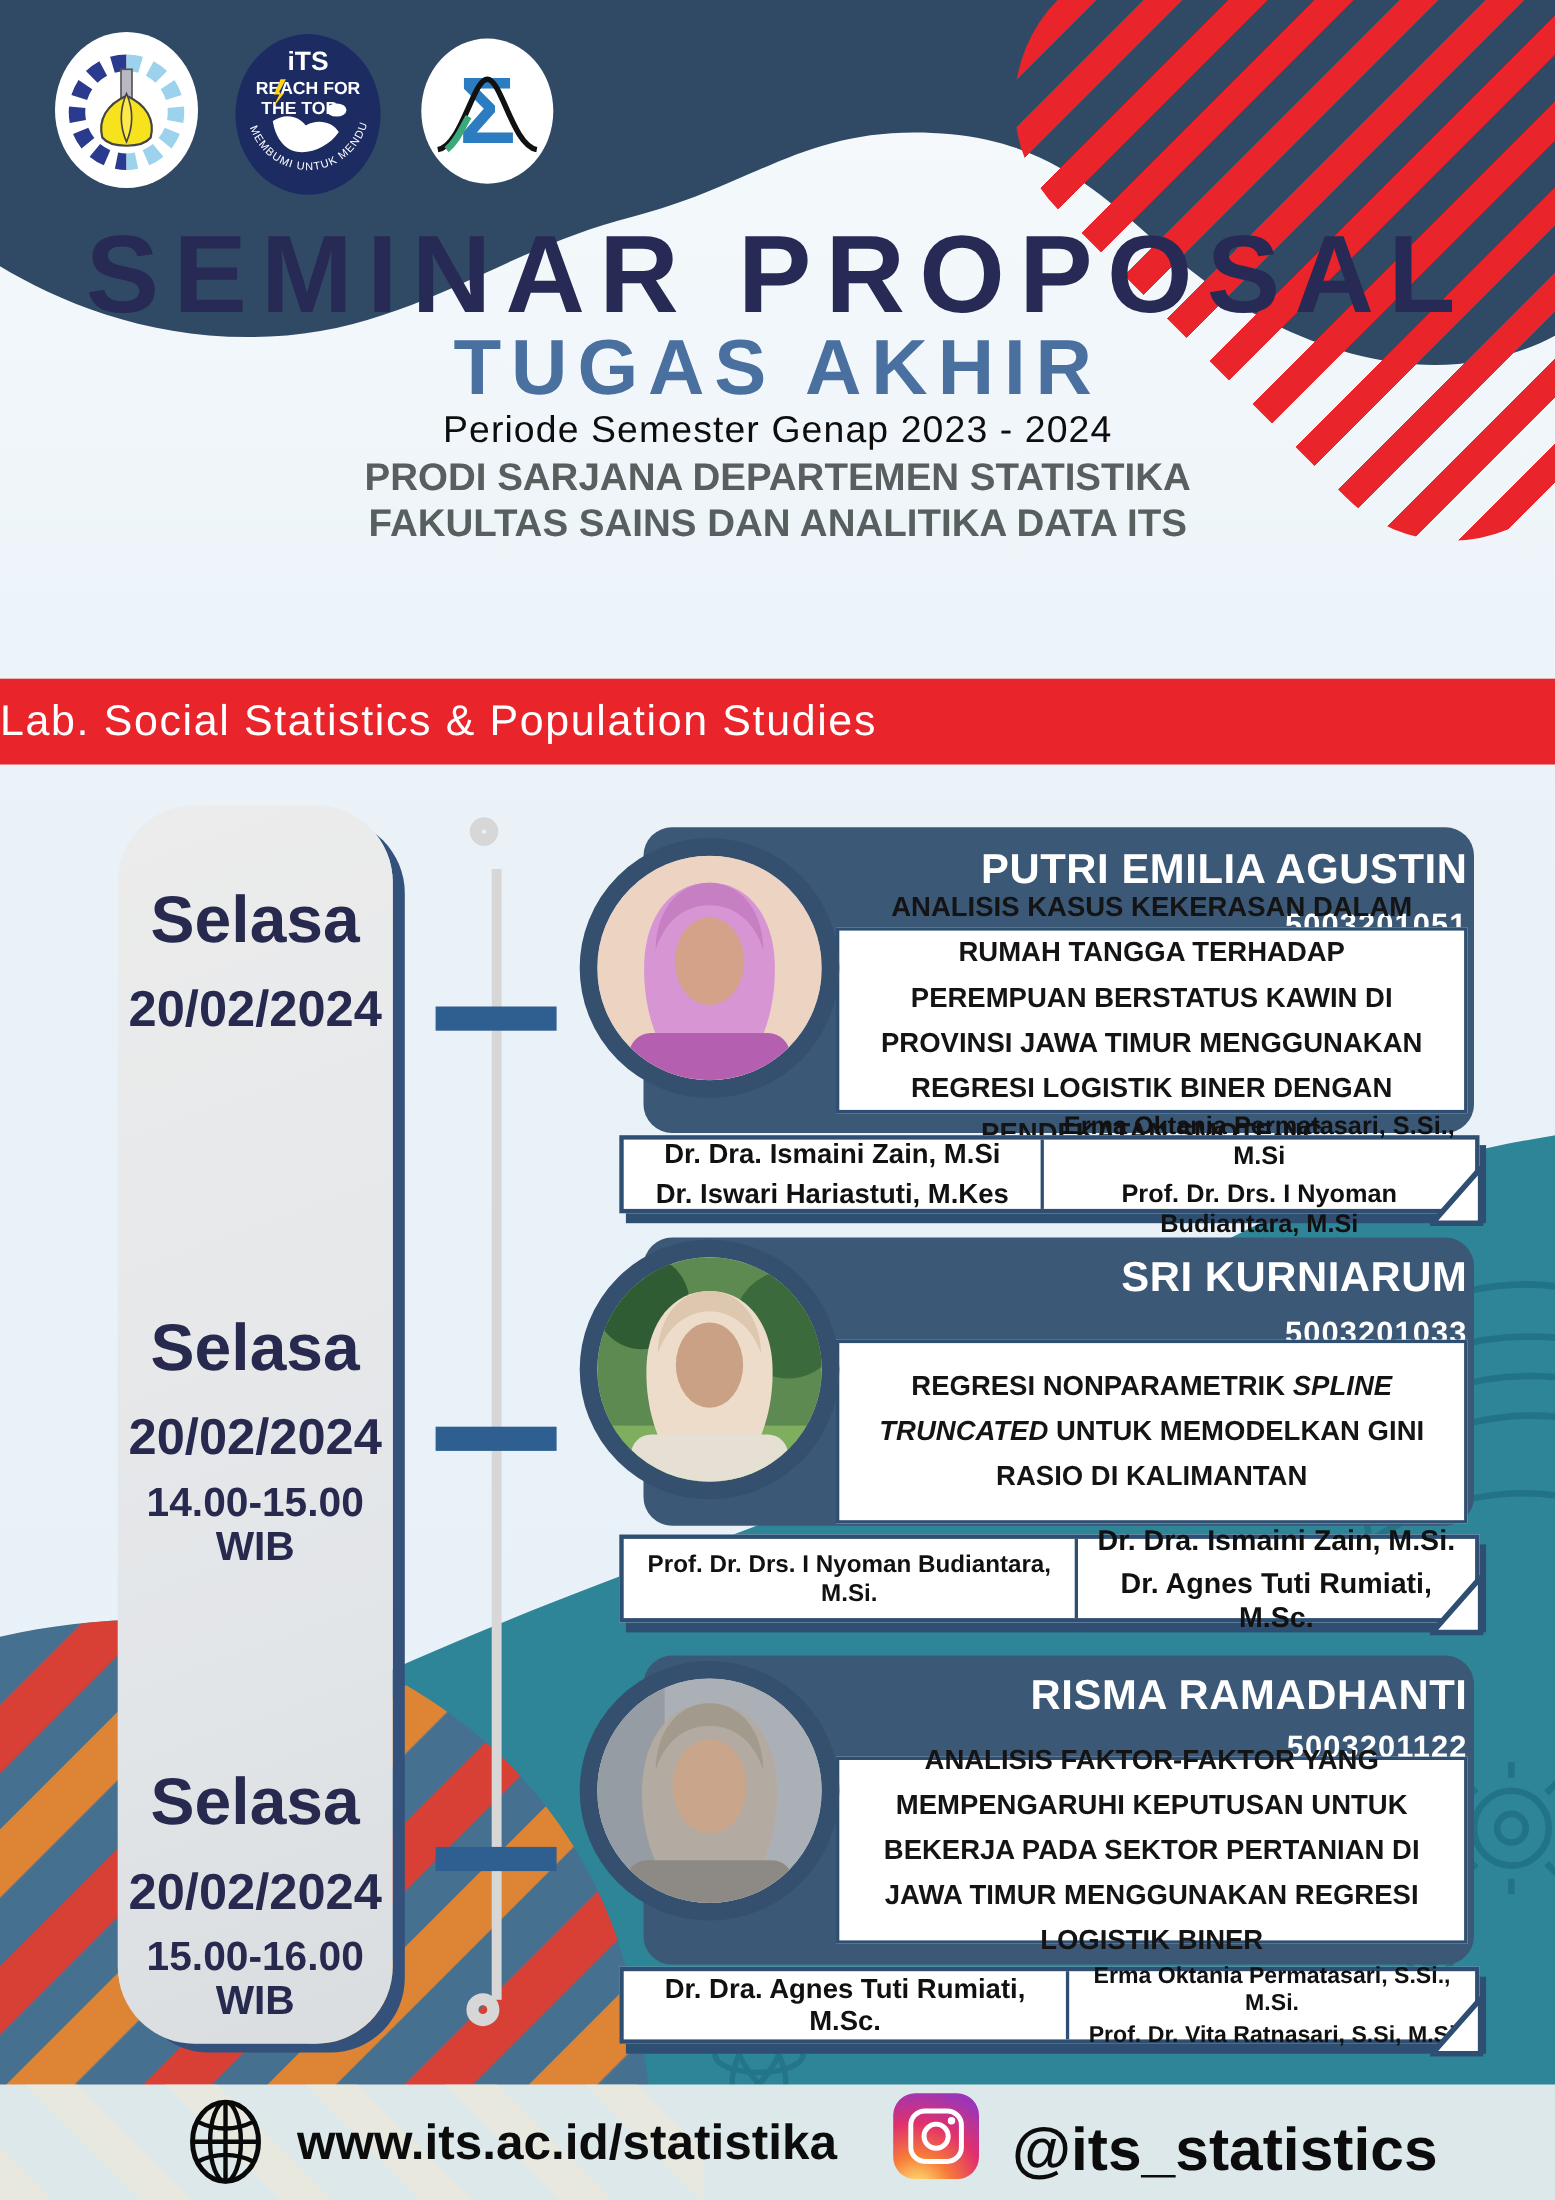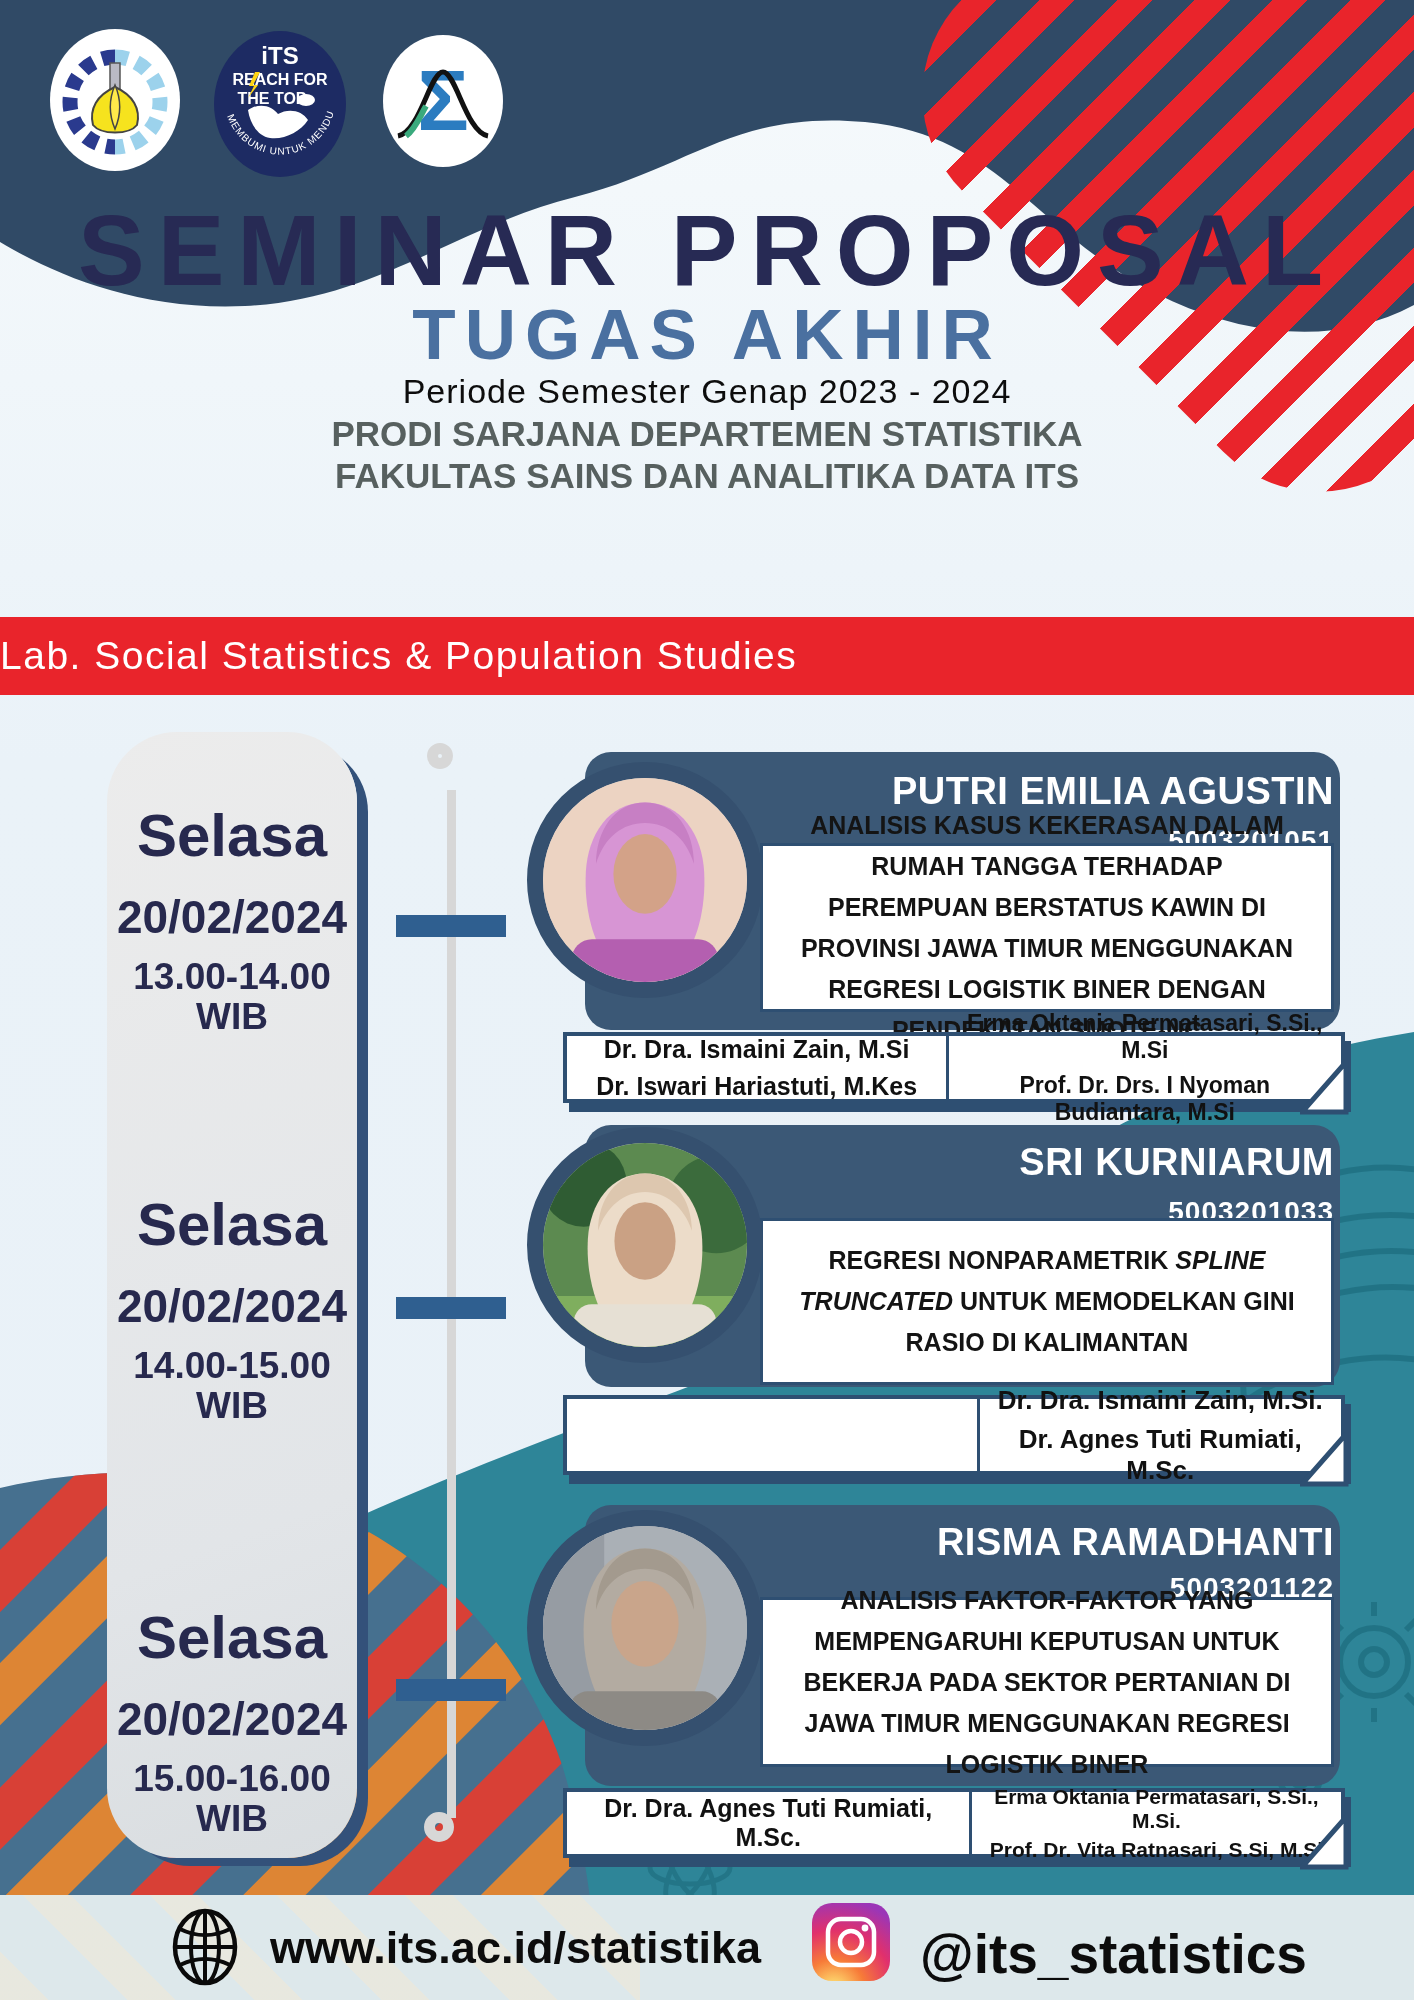--- a/index.html
+++ b/index.html
@@ -162,21 +162,20 @@
   <div class="t-fac">FAKULTAS SAINS DAN ANALITIKA DATA ITS</div>
 
   <div class="red-band">
     <span>Lab. Social Statistics &amp; Population Studies</span>
   </div>
 
   <div class="pill"></div>
   <div class="sch" style="top:805px;">
     <div class="day">Selasa</div>
     <div class="date">20/02/2024</div>
-    <div class="time">13.00-14.00 WIB</div>
   </div>
   <div class="sch" style="top:1194px;">
     <div class="day">Selasa</div>
     <div class="date">20/02/2024</div>
     <div class="time">14.00-15.00 WIB</div>
   </div>
   <div class="sch" style="top:1607px;">
     <div class="day">Selasa</div>
     <div class="date">20/02/2024</div>
     <div class="time">15.00-16.00 WIB</div>
@@ -235,20 +234,23 @@
       <circle cx="40" cy="40" r="42" fill="#2f5c33"></circle>
       <circle cx="170" cy="60" r="48" fill="#3b6b3c"></circle>
       <rect x="0" y="150" width="200" height="50" fill="#7fae5e"></rect>
       <path d="M100,30 C66,30 46,60 44,94 C42,130 52,160 64,178 L136,178 C148,160 158,130 156,94 C154,60 134,30 100,30 Z" fill="#ecdcc9"></path>
       <ellipse cx="100" cy="96" rx="30" ry="38" fill="#caa184"></ellipse>
       <path d="M100,30 C72,30 54,56 54,86 C62,62 80,48 100,48 C120,48 138,62 146,86 C146,56 128,30 100,30 Z" fill="#ddc7af"></path>
       <rect x="30" y="158" width="140" height="44" rx="18" fill="#e6e0d4"></rect>
     </svg>
   </div>
   <div class="advisors" style="top:1395px;height:80px;">
+    <div class="adv-col" style="left:0;width:53%;font-size:22px;font-weight:600;">
+      <div>Prof. Dr. Drs. I Nyoman Budiantara, M.Si.</div>
+    </div>
     <div class="adv-divider" style="left:53%;"></div>
     <div class="adv-col" style="left:53.3%;right:0;font-size:26px;font-weight:600;">
       <div>Dr. Dra. Ismaini Zain, M.Si.</div>
       <div>Dr. Agnes Tuti Rumiati, M.Sc.</div>
     </div>
     <svg class="fold" width="50" height="56">
       <polygon points="46,2 46,52 2,52" fill="#ffffff" stroke="#2e4f72" stroke-width="5"></polygon>
     </svg>
   </div>
 

